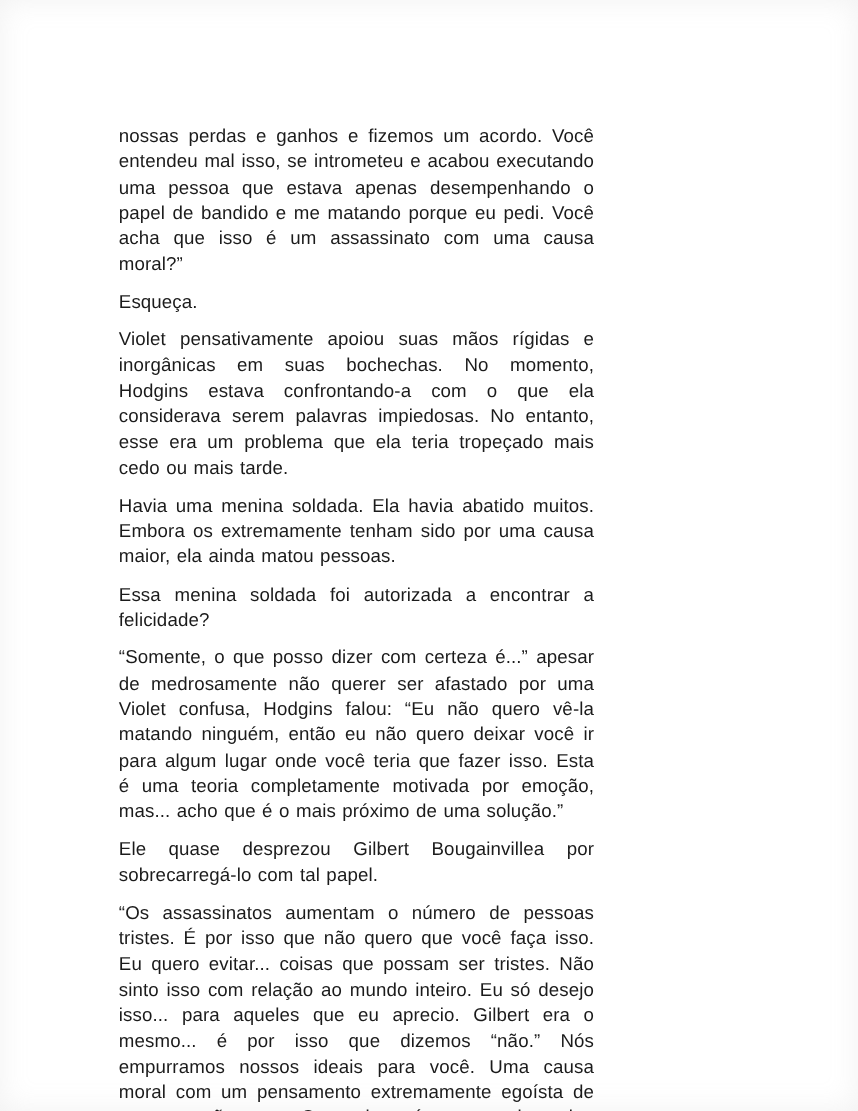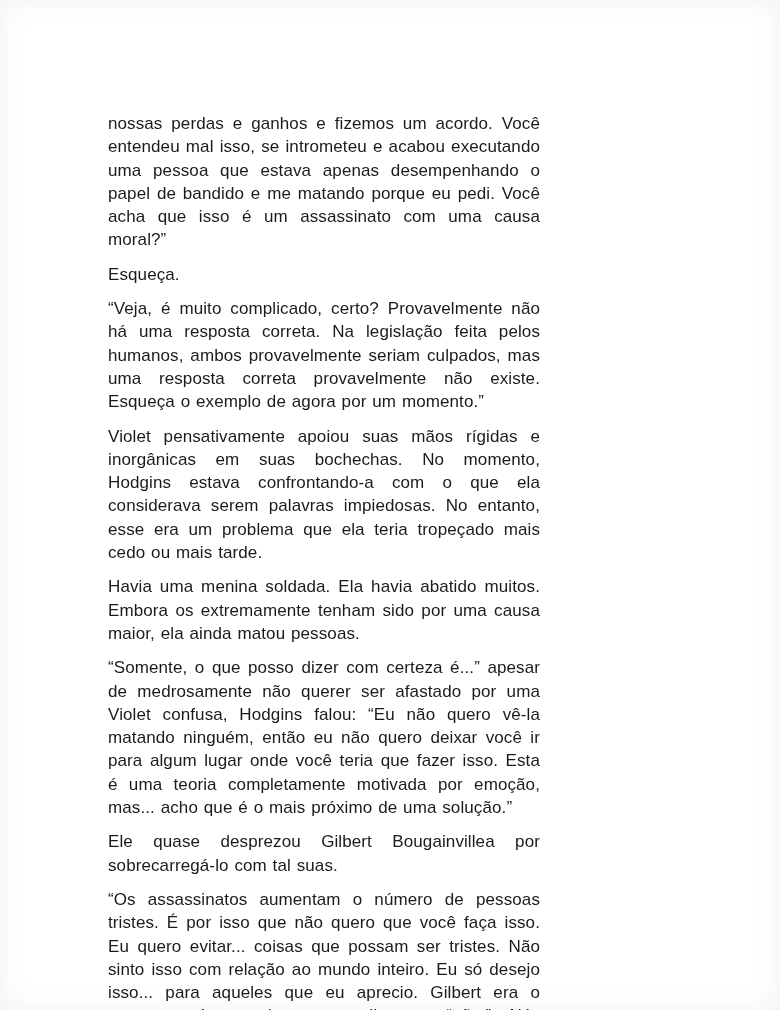--- a/index.html
+++ b/index.html
@@ -34,19 +34,19 @@
     letter-spacing: 0.1px;
     word-spacing: 1px;
   }
 </style>
 </head>
 <body>
 
 <main class="page">
   <p>nossas perdas e ganhos e fizemos um acordo. Você entendeu mal isso, se intrometeu e acabou executando uma pessoa que estava apenas desempenhando o papel de bandido e me matando porque eu pedi. Você acha que isso é um assassinato com uma causa moral?”</p>
   <p>Esqueça.</p>
-  <p>“Veja, é muito complicado, certo? Provavelmente não há uma resposta correta. Na legislação feita pelos humanos, ambos provavelmente seriam culpados, mas uma resposta correta provavelmente não existe. Esqueça o exemplo de agora por um momento.”</p>
   <p>Violet pensativamente apoiou suas mãos rígidas e inorgânicas em suas bochechas. No momento, Hodgins estava confrontando-a com o que ela considerava serem palavras impiedosas. No entanto, esse era um problema que ela teria tropeçado mais cedo ou mais tarde.</p>
   <p>Havia uma menina soldada. Ela havia abatido muitos. Embora os extremamente tenham sido por uma causa maior, ela ainda matou pessoas.</p>
+  <p>Essa menina soldada foi autorizada a encontrar a felicidade?</p>
   <p>“Somente, o que posso dizer com certeza é...” apesar de medrosamente não querer ser afastado por uma Violet confusa, Hodgins falou: “Eu não quero vê-la matando ninguém, então eu não quero deixar você ir para algum lugar onde você teria que fazer isso. Esta é uma teoria completamente motivada por emoção, mas... acho que é o mais próximo de uma solução.”</p>
-  <p>Ele quase desprezou Gilbert Bougainvillea por sobrecarregá-lo com tal suas.</p>
+  <p>Ele quase desprezou Gilbert Bougainvillea por sobrecarregá-lo com tal papel.</p>
   <p>“Os assassinatos aumentam o número de pessoas tristes. É por isso que não quero que você faça isso. Eu quero evitar... coisas que possam ser tristes. Não sinto isso com relação ao mundo inteiro. Eu só desejo isso... para aqueles que eu aprecio. Gilbert era o mesmo... é por isso que dizemos “não.” Nós empurramos nossos ideais para você. Uma causa moral com um pensamento extremamente egoísta de matar ou não matar. O mundo está se tornando assim. Todos... são realmente egoístas. Pequena Violet, qual foi a última ordem que recebeu de Gilbert?”</p>
 </main>
 
 </body></html>

